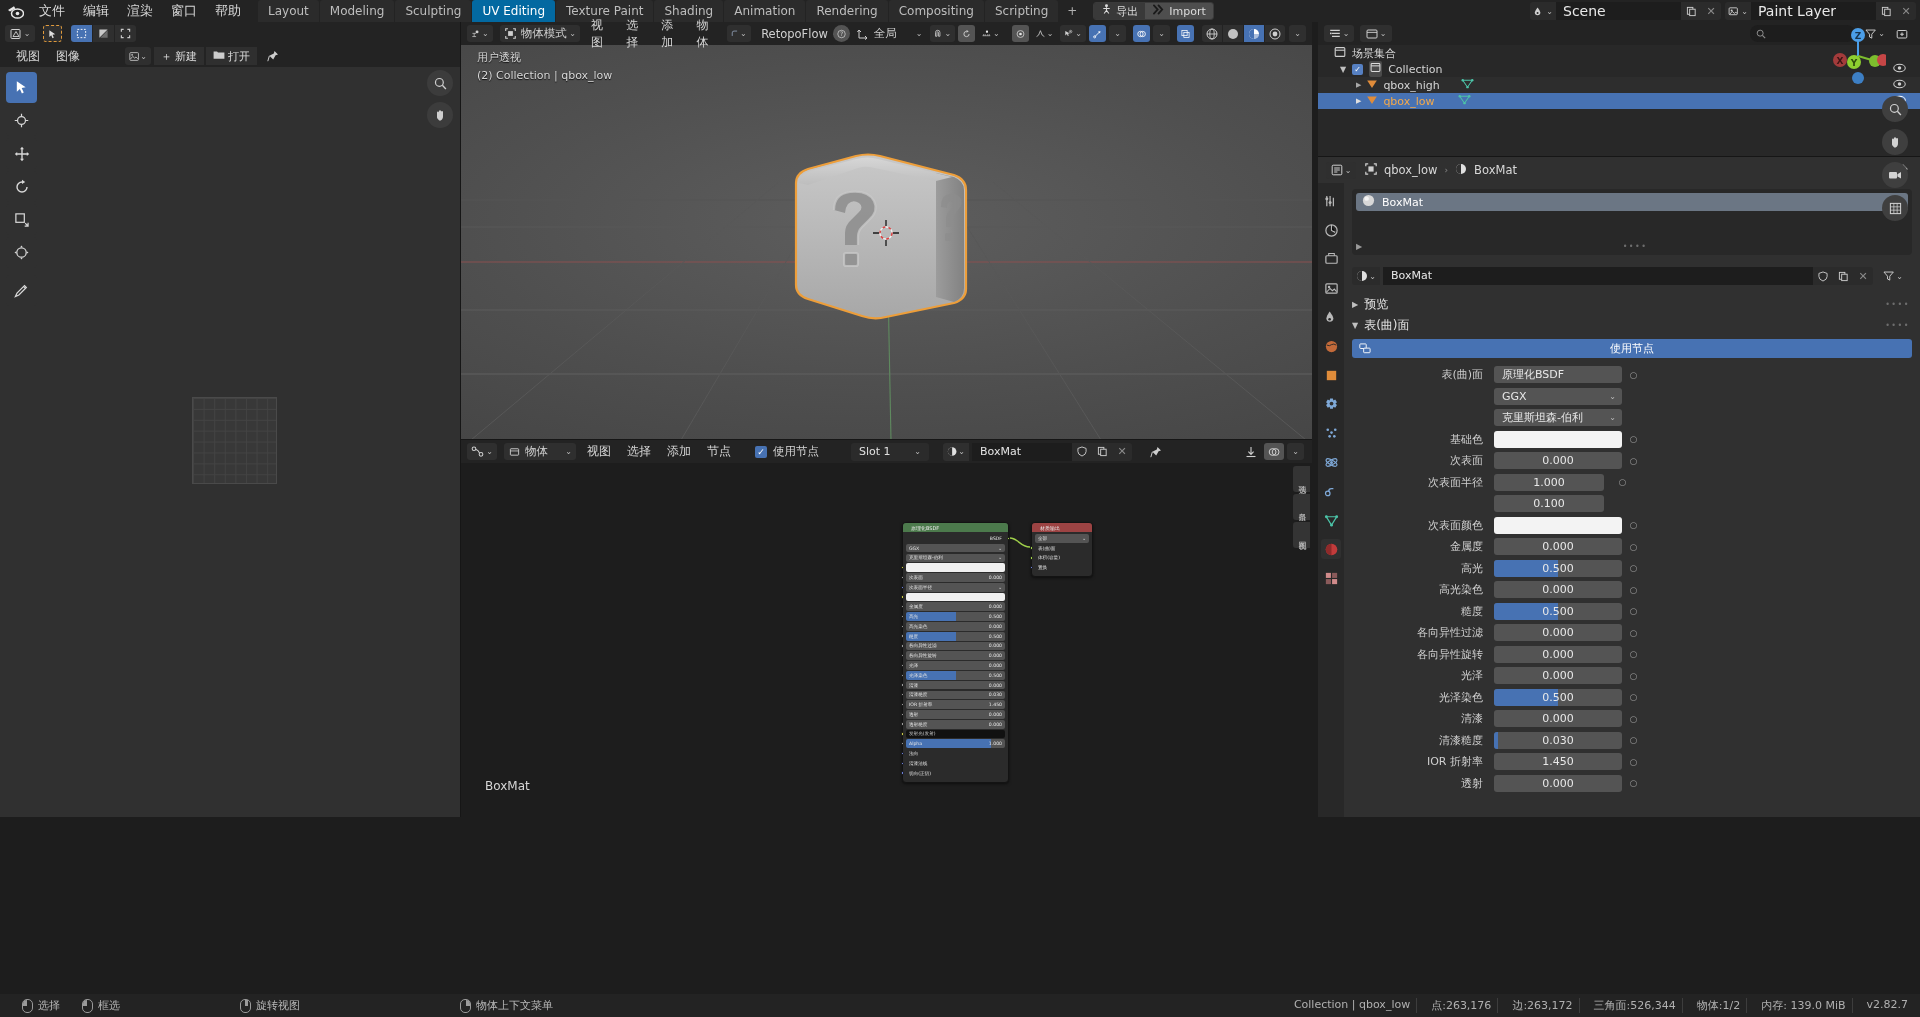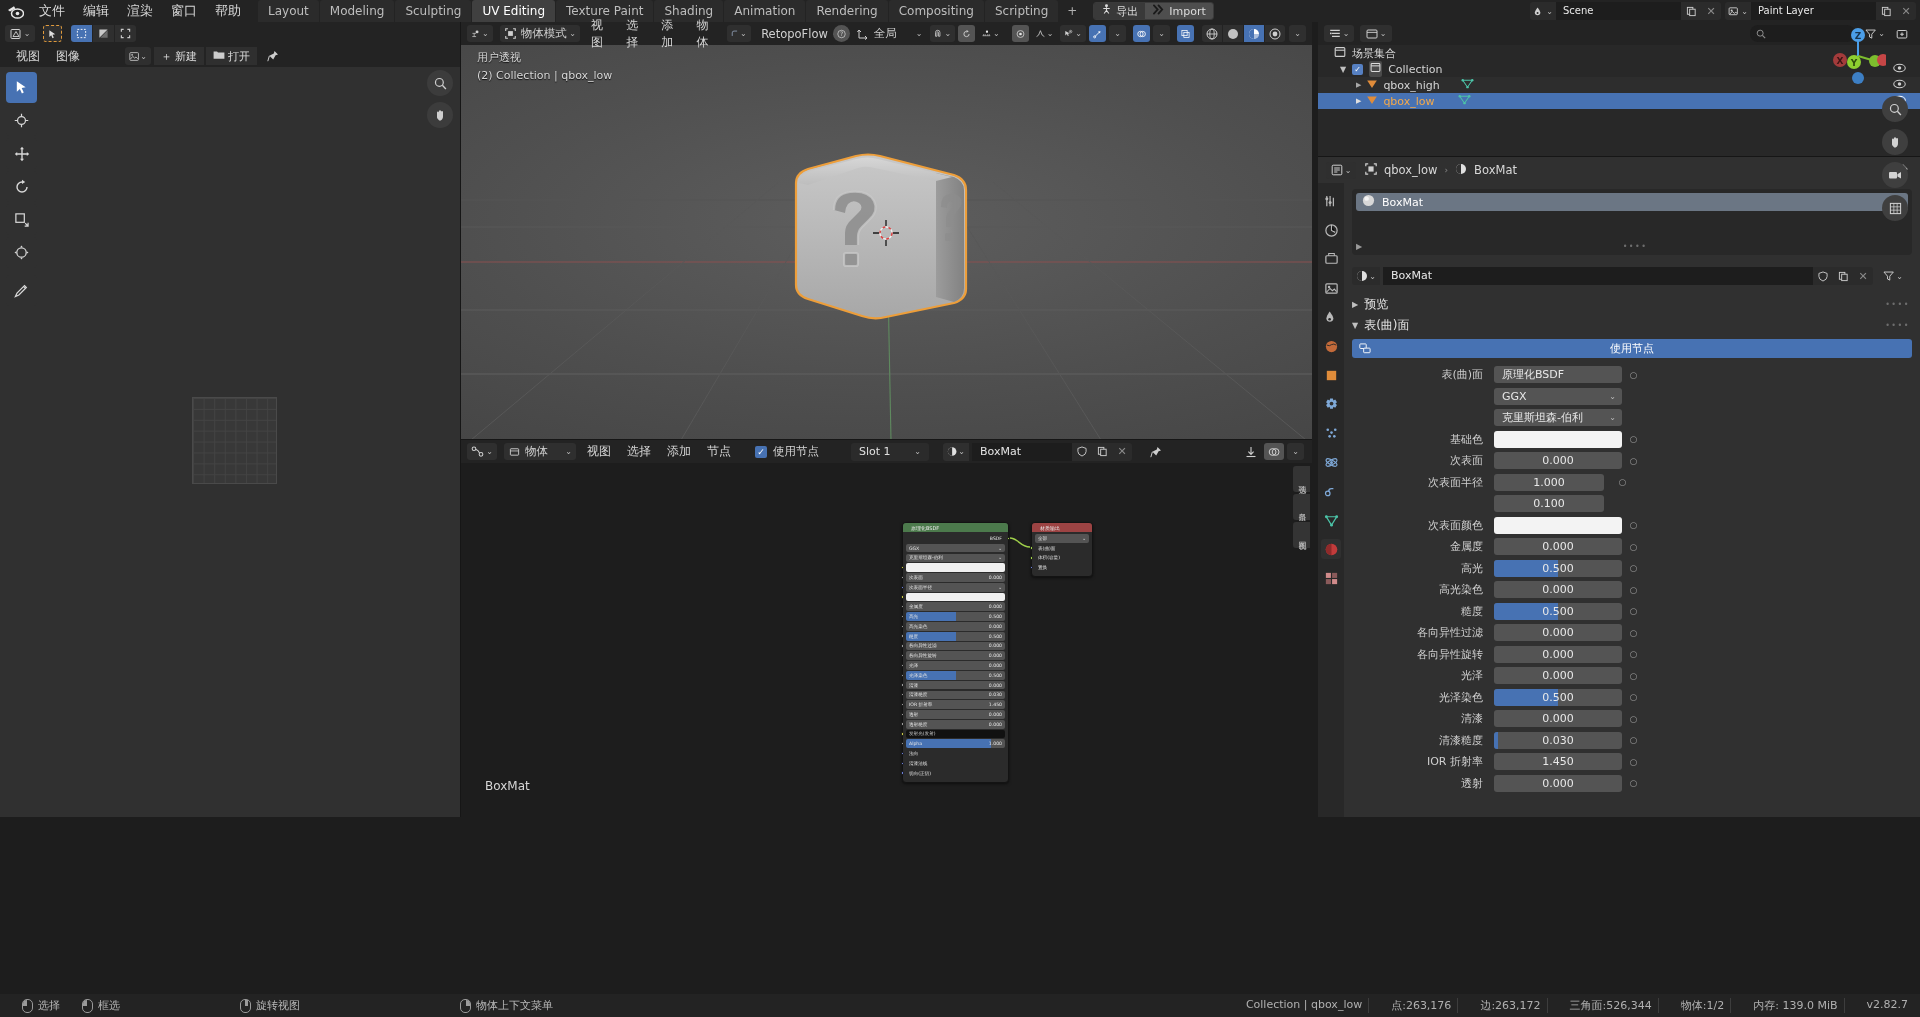--- a/index.html
+++ b/index.html
@@ -13,30 +13,30 @@
   }
   .app { position:relative; width:1920px; height:1017px; }
 
   
   .topbar { position:absolute; left:0; top:0; width:1920px; height:22px; background:#232323; display:flex; align-items:center; }
   .blender-logo { width:30px; height:22px; display:flex; align-items:center; justify-content:center; }
   .blender-logo svg { display:block; }
   .menu-item { padding:0 9px; height:22px; line-height:22px; color:#d8d8d8; font-size:13px; white-space:nowrap; }
   .wstabs { display:flex; align-items:center; height:22px; margin-left:8px; }
   .wstab { padding:0 10px; height:22px; line-height:23px; font-size:12px; color:#bdbdbd; background:#2b2b2b; margin-right:1px; border-radius:3px 3px 0 0; white-space:nowrap; }
-  .wstab.active { background:#404040; color:#fff; }
+  .wstab.active { background:#0369a1; color:#fff; }
   .wstab.plus { background:transparent; color:#b0b0b0; padding:0 8px; }
   .addon-group { display:flex; align-items:center; height:18px; margin-left:7px; background:#2e2e2e; border-radius:3px; overflow:hidden; border:1px solid #3a3a3a;}
   .addon-btn { display:flex; align-items:center; gap:4px; height:18px; padding:0 7px; font-size:11px; color:#dcdcdc; }
   .addon-btn.dark { background:#393939; }
   .addon-btn.light { background:#4e4e4e; }
   .spacer { flex:1; }
   .scene-block { display:flex; align-items:center; height:18px; margin-right:4px; }
   .id-icon { width:26px; height:18px; background:#2b2b2b; border-radius:3px 0 0 3px; display:flex; align-items:center; justify-content:center; gap:2px; }
-  .id-field { height:18px; min-width:125px; background:#1d1d1d; color:#e8e8e8; font-size:10px; padding:0 7px; line-height:18px; }
+  .id-field { height:18px; min-width:125px; background:#1d1d1d; color:#e8e8e8; font-size:14px; padding:0 7px; line-height:18px; }
   .id-btn { width:20px; height:18px; background:#2b2b2b; display:flex; align-items:center; justify-content:center; color:#cfcfcf; font-size:11px; }
   .id-btn.last { border-radius:0 3px 3px 0; color:#8a8a8a; }
 
   
   .uv-editor { position:absolute; left:0; top:22px; width:461px; height:795px; background:#303030; }
   .uv-header { position:absolute; left:0; top:0; width:461px; height:23px; background:#232323; display:flex; align-items:center; padding-left:5px; }
   .uv-header2 { position:absolute; left:0; top:23px; width:461px; height:22px; background:#232323; display:flex; align-items:center; padding-left:8px; }
   .hbtn { height:17px; min-width:17px; background:#2f2f2f; border-radius:3px; display:flex; align-items:center; justify-content:center; color:#d0d0d0; padding:0 4px; margin-right:3px; }
   .hbtn.sel { border:1px dashed #e09a3c; background:#2f2f2f; }
   .hbtn.blue { background:#4772b3; }
@@ -120,21 +120,21 @@
   .sect-head { display:flex; align-items:center; gap:6px; height:21px; padding-left:8px; font-size:12px; color:#e2e2e2; }
   .usenodes { margin:3px 8px 7px 8px; height:19px; background:#4772b3; border-radius:3px; display:flex; align-items:center; justify-content:center; color:#fff; font-size:11px; position:relative; }
 
   
   .statusbar { position:absolute; left:0; bottom:0; width:1920px; height:23px; background:#232323; display:flex; align-items:center; font-size:11px; color:#b8b8b8; }
   .sb-item { display:flex; align-items:center; gap:5px; margin-left:22px; }
   .mouse-ico { width:11px; height:14px; border:1px solid #9a9a9a; border-radius:5px; position:relative; }
   .mouse-ico.l:before { content:''; position:absolute; left:0; top:0; width:4px; height:6px; background:#9a9a9a; border-radius:4px 0 0 0; }
   .mouse-ico.r:before { content:''; position:absolute; right:0; top:0; width:4px; height:6px; background:#9a9a9a; border-radius:0 4px 0 0; }
   .mouse-ico.m:before { content:''; position:absolute; left:3.5px; top:0; width:3px; height:6px; background:#9a9a9a; }
-  .sb-right { position:absolute; right:12px; display:flex; gap:16px; font-size:11px; color:#b0b0b0; }
+  .sb-right { position:absolute; right:12px; display:flex; gap:8px; font-size:11px; color:#b0b0b0; }
   .sb-right span { padding:0 6px; border-right:1px solid #3d3d3d; }
   .sb-right span:last-child { border-right:none; padding-right:0; }
   .editor-sep { position:absolute; background:#161616; }
 </style>
 </head>
 <body>
 
 <div class="app">
 
   <div class="topbar">

